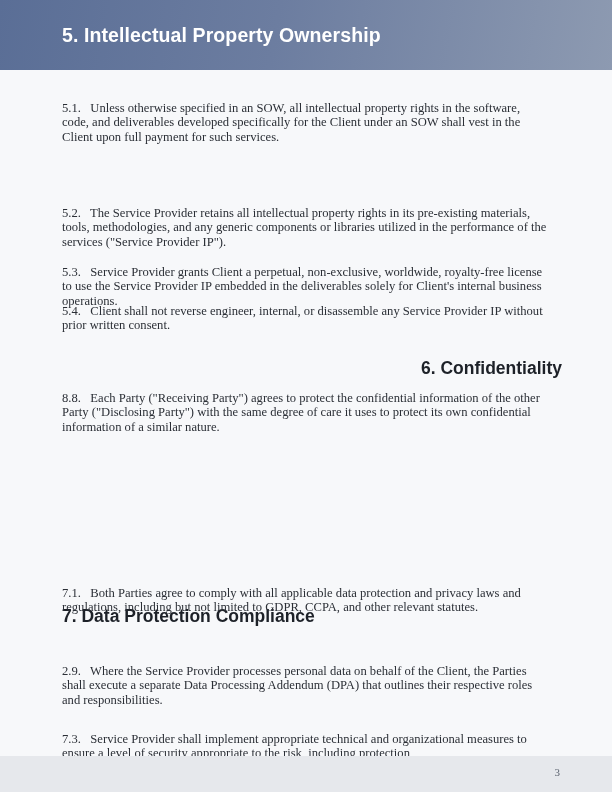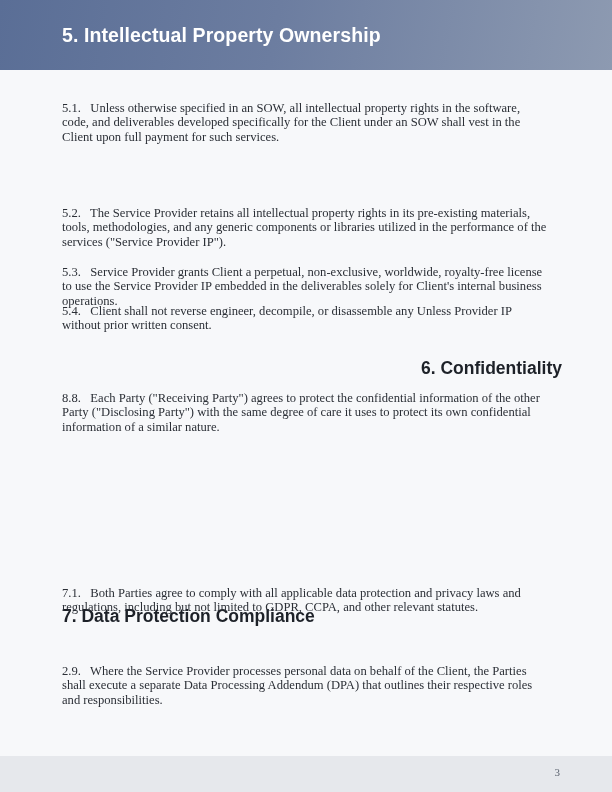--- a/index.html
+++ b/index.html
@@ -109,21 +109,21 @@
 
     <div class="para" style="top:97px;margin-top:39px;">
       <span class="num">5.2.</span><span class="num">&nbsp;&nbsp; </span><span>The Service Provider retains all intellectual property rights in its pre-existing materials, tools, methodologies, and any generic components or libraries utilized in the performance of the services ("Service Provider IP").</span>
     </div>
 
     <div class="para" style="top:180px;margin-top:15px;">
       <span class="num">5.3.</span><span class="num">&nbsp;&nbsp; </span><span>Service Provider grants Client a perpetual, non-exclusive, worldwide, royalty-free license to use the Service Provider IP embedded in the deliverables solely for Client's internal business operations.</span>
     </div>
 
     <div class="para" style="top:234px;">
-      <span class="num">5.4.</span><span class="num">&nbsp;&nbsp; </span><span>Client shall not reverse engineer, decompile, or disassemble any Unless Provider IP without prior written consent.</span>
+      <span class="num">5.4.</span><span class="num">&nbsp;&nbsp; </span><span>Client shall not reverse engineer, internal, or disassemble any Service Provider IP without prior written consent.</span>
     </div>
 
     <div class="section-head" style="top:288px;text-align:right;">6. Confidentiality</div>
 
     <div class="para" style="top:321px;">
       <span class="num">8.8.</span><span class="num">&nbsp;&nbsp; </span><span>Each Party ("Receiving Party") agrees to protect the confidential information of the other Party ("Disclosing Party") with the same degree of care it uses to protect its own confidential information of a similar nature.</span>
     </div>
 
 
 
@@ -131,20 +131,23 @@
     <div class="section-head" style="top:536px;">7. Data Protection Compliance</div>
 
     <div class="para" style="top:516px;">
       <span class="num">7.1.</span><span class="num">&nbsp;&nbsp; </span><span>Both Parties agree to comply with all applicable data protection and privacy laws and regulations, including but not limited to GDPR, CCPA, and other relevant statutes.</span>
     </div>
 
     <div class="para" style="top:594px;">
       <span class="num">2.9.</span><span class="num">&nbsp;&nbsp; </span><span>Where the Service Provider processes personal data on behalf of the Client, the Parties shall execute a separate Data Processing Addendum (DPA) that outlines their respective roles and responsibilities.</span>
     </div>
 
+    <div class="para" style="top:662px;">
+      <span class="num">7.3.</span><span class="num">&nbsp;&nbsp; </span><span>Service Provider shall implement appropriate technical and organizational measures to ensure a level of security appropriate to the risk, including protection</span>
+    </div>
 
   </div>
 
   <div class="footer-band">
     <div class="page-number">3</div>
   </div>
 
 </div>
 
 </body></html>

